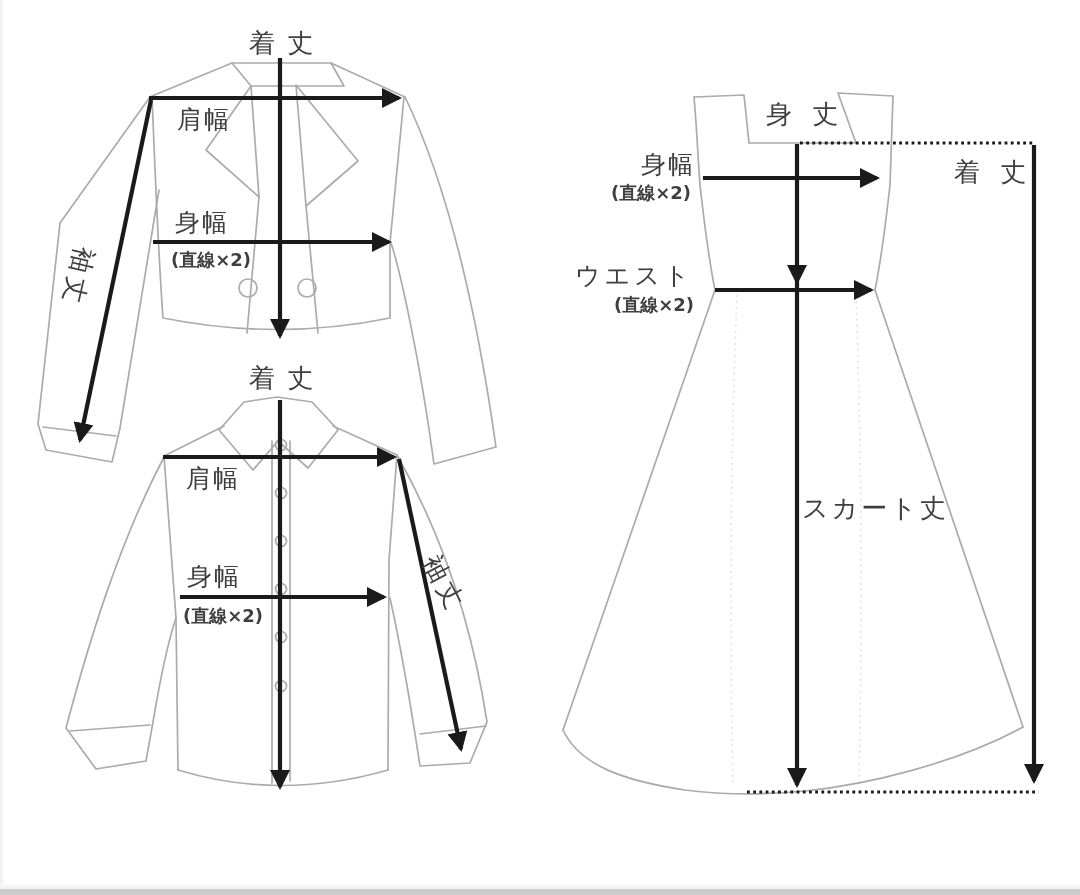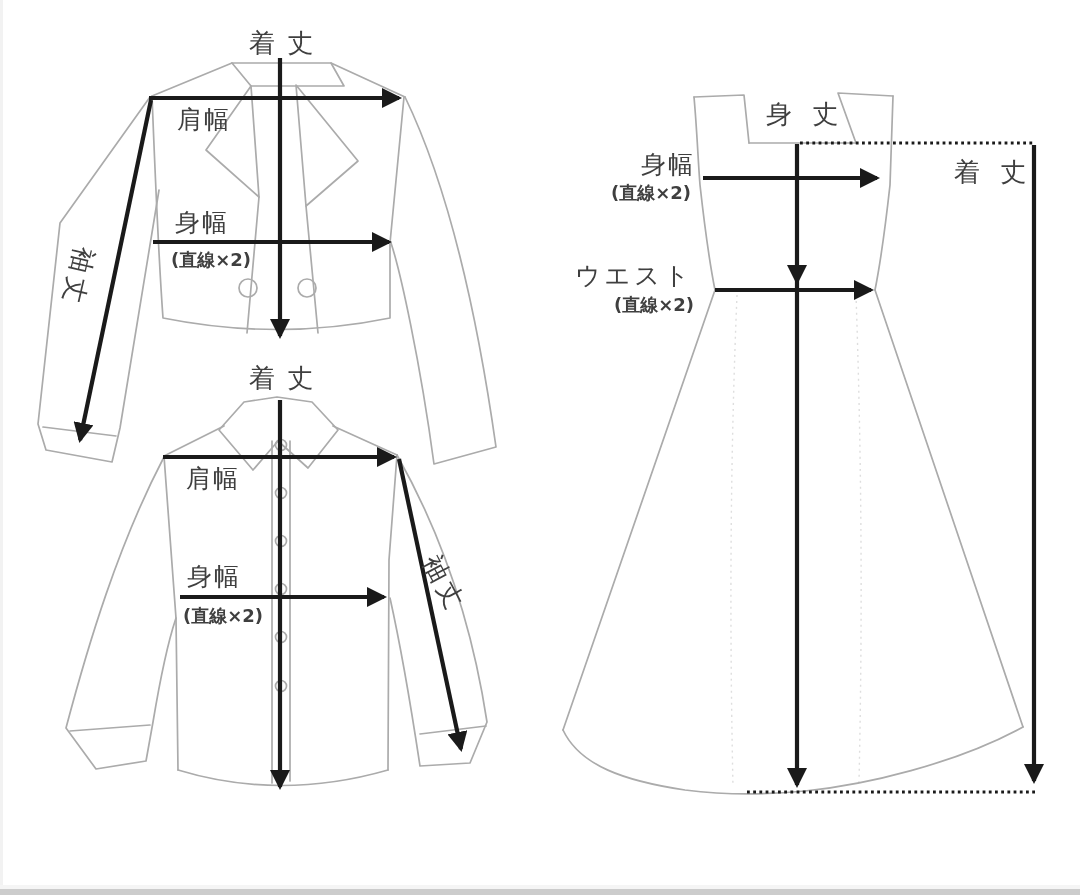--- a/index.html
+++ b/index.html
@@ -116,17 +116,18 @@
   <div class="lbl" style="left:187px;top:563px;font-size:25px;">身幅</div>
   <div class="lbl note" style="left:183px;top:606px;">(直線×2)</div>
   <div class="lbl rot" style="left:414px;top:569px;transform:rotate(62deg);letter-spacing:4px;">袖丈</div>
 
   <div class="lbl" style="left:766px;top:100px;letter-spacing:6px;text-align:right;">身 丈</div>
   <div class="lbl" style="left:641px;top:151px;font-size:25px;">身幅</div>
   <div class="lbl note" style="left:611px;top:183px;">(直線×2)</div>
   <div class="lbl" style="left:575px;top:262px;font-size:25px;letter-spacing:4px;">ウエスト</div>
   <div class="lbl note" style="left:614px;top:295px;">(直線×2)</div>
   <div class="lbl" style="left:954px;top:158px;letter-spacing:6px;">着 丈</div>
+  <div class="lbl" style="left:802px;top:494px;letter-spacing:3px;">スカート丈</div>
 
   <div id="left-edge"></div>
   <div id="bottom-line"></div>
   <div id="bottom-bar"></div>
 </div>
 
 </body></html>

